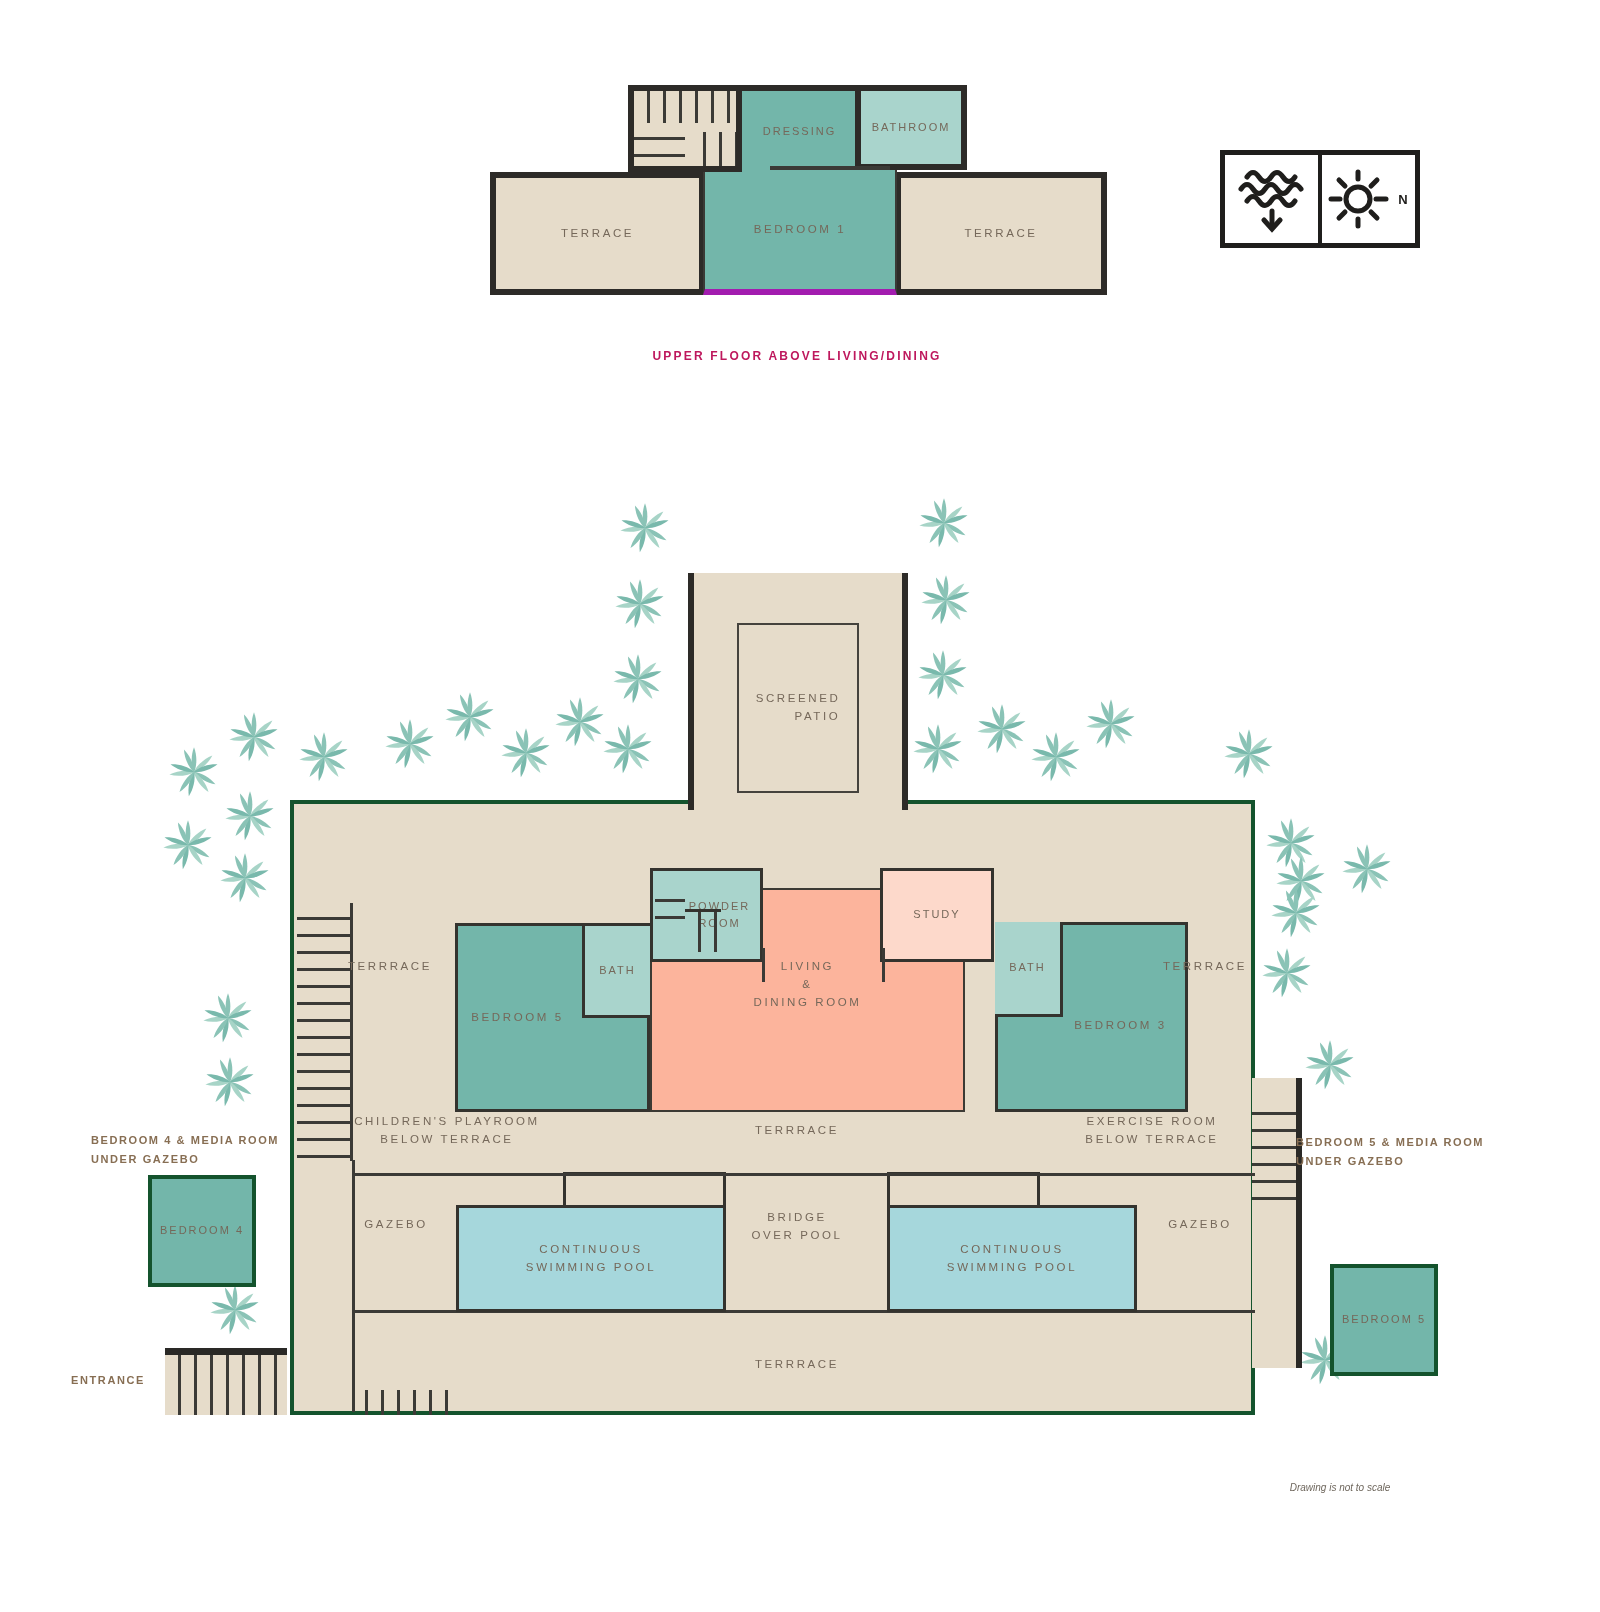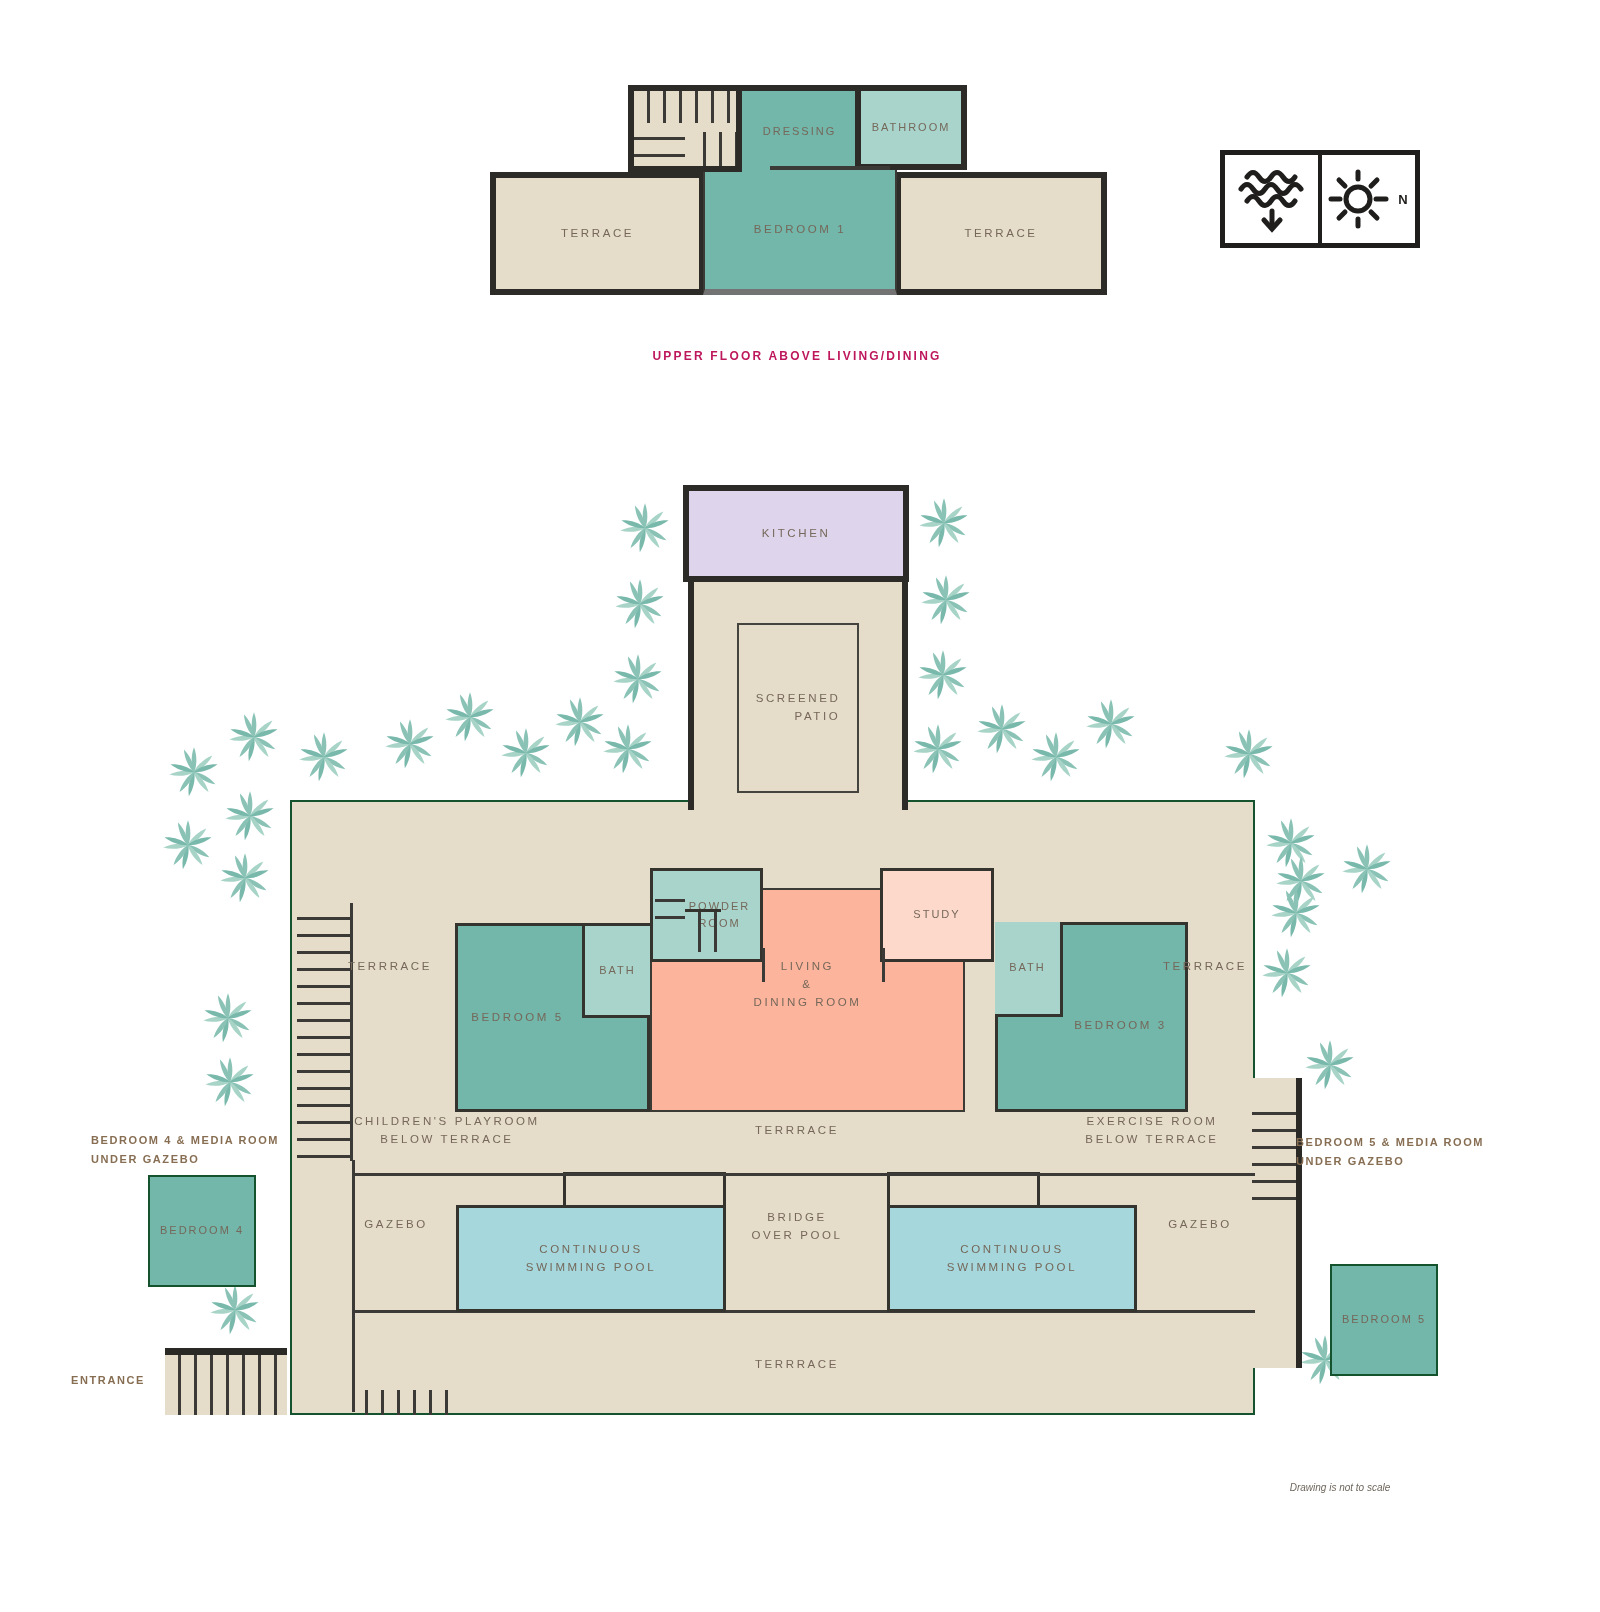--- a/index.html
+++ b/index.html
@@ -18,21 +18,21 @@
   
   .beige{background:#e6dcca;}
   .teal{background:#73b6aa;}
   .lteal{background:#a9d4cc;}
   .pool{background:#a6d7dc;}
   .lavender{background:#ded5ec;}
   .salmon{background:#fcb49c;}
   .blush{background:#fdd9cb;}
 
   
-  .b-thick{border:2px solid #14532d;}
+  .b-thick{border:4px solid #14532d;}
   .b-med{border:6px solid #2d2b28;}
   .b-thin{border:3px solid #34332e;}
   .b-hair{border:2px solid #45433d;text-align:right;}
 
   .thin-line{position:absolute;background:#3b3a36;z-index:5;}
 
   .hatch-h{background-image:repeating-linear-gradient(to bottom, rgba(0,0,0,0) 0 14px, #3b3a36 14px 17px);}
   .hatch-v{background-image:repeating-linear-gradient(to right, rgba(0,0,0,0) 0 13px, #3b3a36 13px 16px);}
 
   .palm{position:absolute;width:56px;height:56px;z-index:1;}
@@ -438,21 +438,21 @@
 
   <div class="room beige b-med z2" style="left:490px;top:172px;width:215px;height:123px;">
     <span class="lbl">TERRACE</span>
   </div>
   <div class="room beige b-med z2" style="left:895px;top:172px;width:212px;height:123px;">
     <span class="lbl">TERRACE</span>
   </div>
   <div class="room teal z3" style="left:740px;top:85px;width:117px;height:87px;border-top:6px solid #2d2b28;border-left:2px solid #3b3a36;">
     <span class="lbl small">DRESSING</span>
   </div>
-  <div class="room teal z3" style="left:703px;top:170px;width:194px;height:125px;border-bottom:6px solid #737373;border-left:2px solid #3b3a36;border-right:2px solid #3b3a36;">
+  <div class="room teal z3" style="left:703px;top:170px;width:194px;height:125px;border-bottom:6px solid #a21caf;border-left:2px solid #3b3a36;border-right:2px solid #3b3a36;">
     <span class="lbl">BEDROOM 1</span>
   </div>
   <div class="thin-line" style="left:770px;top:166px;width:120px;height:4px;"></div>
 
   <div class="room beige b-med z4" style="left:628px;top:85px;width:114px;height:87px;">
     <div class="hatch-v" style="position:absolute;left:0;top:0;width:100%;height:42%;"></div>
     <div class="hatch-h" style="position:absolute;left:0;top:42%;width:50%;height:58%;"></div>
     <div class="hatch-v" style="position:absolute;left:55%;top:55%;width:45%;height:45%;"></div>
   </div>
   <div class="room lteal b-med z4" style="left:855px;top:85px;width:112px;height:85px;">
@@ -484,23 +484,20 @@
       <span class="north-n">N</span>
     </div>
   </div>
 
   <div class="title" style="left:797px;top:356px;">UPPER FLOOR ABOVE LIVING/DINING</div>
 
   <div class="room beige b-thick z2" style="left:290px;top:800px;width:965px;height:615px;"></div>
 
   <div class="z3" style="position:absolute;left:688px;top:573px;width:220px;height:237px;box-sizing:border-box;background:#e6dcca;border-left:6px solid #2d2b28;border-right:6px solid #2d2b28;"></div>
 
-  <div class="room lavender b-med z4" style="left:683px;top:485px;width:226px;height:97px;">
-    <span class="lbl">KITCHEN</span>
-  </div>
 
   <div class="room b-hair z4" style="left:737px;top:623px;width:122px;height:170px;background:transparent;">
     <span class="lbl">SCREENED
 PATIO</span>
   </div>
 
   <div class="hatch-h z3" style="position:absolute;left:297px;top:903px;width:56px;height:258px;border-right:3px solid #3b3a36;box-sizing:border-box;"></div>
   <div class="thin-line" style="left:352px;top:1160px;width:3px;height:252px;"></div>
 
   <div class="z2" style="position:absolute;left:1252px;top:1078px;width:50px;height:290px;background:#e6dcca;border-right:6px solid #2a2926;box-sizing:border-box;">

